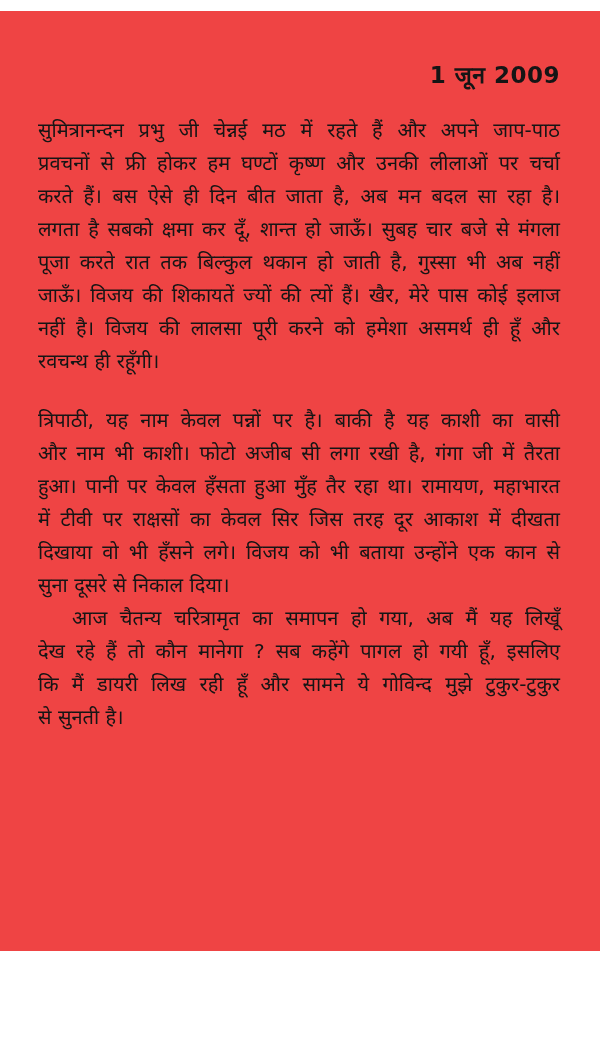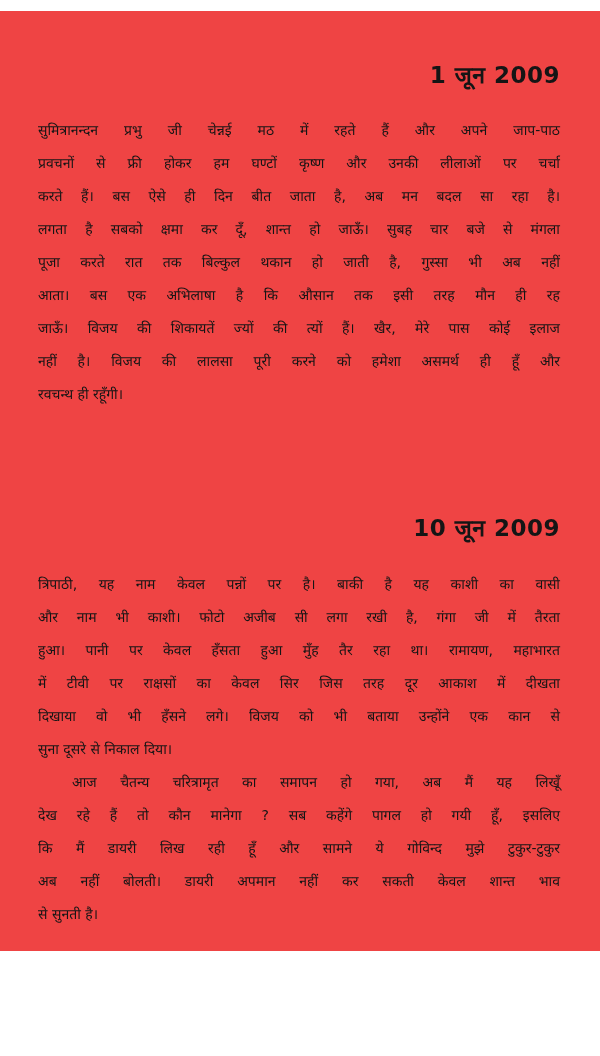--- a/index.html
+++ b/index.html
@@ -31,21 +31,21 @@
   }
   .date-heading.second {
     margin-top: 103px;
   }
   .para {
     margin: 0;
   }
   .para.after-heading-1 { margin-top: 25px; }
   .para.after-heading-2 { margin-top: 26px; }
   .line {
-    font-size: 14px;
+    font-size: 20px;
     line-height: 33px;
     text-align: justify;
     text-align-last: justify;
     white-space: normal;
   }
   .line.last {
     text-align-last: left;
   }
   .line.indent {
     text-indent: 34px;
@@ -66,40 +66,37 @@
 <div class="page">
 
   <div class="date-heading first">1 जून 2009</div>
 
   <div class="para after-heading-1">
     <div class="line">सुमित्रानन्दन प्रभु जी चेन्नई मठ में रहते हैं और अपने जाप-पाठ</div>
     <div class="line">प्रवचनों से फ्री होकर हम घण्टों कृष्ण और उनकी लीलाओं पर चर्चा</div>
     <div class="line">करते हैं। बस ऐसे ही दिन बीत जाता है, अब मन बदल सा रहा है।</div>
     <div class="line">लगता है सबको क्षमा कर दूँ, शान्त हो जाऊँ। सुबह चार बजे से मंगला</div>
     <div class="line">पूजा करते रात तक बिल्कुल थकान हो जाती है, गुस्सा भी अब नहीं</div>
-    <div class="line">आता। बस एक अभिलाषा है कि औसान तक इसी तरह मौन ही रह</div>
     <div class="line">जाऊँ। विजय की शिकायतें ज्यों की त्यों हैं। खैर, मेरे पास कोई इलाज</div>
     <div class="line">नहीं है। विजय की लालसा पूरी करने को हमेशा असमर्थ ही हूँ और</div>
     <div class="line last">रवचन्थ ही रहूँगी।</div>
   </div>
 
-  <div class="date-heading second">10 जून 2009</div>
 
   <div class="para after-heading-2">
     <div class="line">त्रिपाठी, यह नाम केवल पन्नों पर है। बाकी है यह काशी का वासी</div>
     <div class="line">और नाम भी काशी। फोटो अजीब सी लगा रखी है, गंगा जी में तैरता</div>
     <div class="line">हुआ। पानी पर केवल हँसता हुआ मुँह तैर रहा था। रामायण, महाभारत</div>
     <div class="line">में टीवी पर राक्षसों का केवल सिर जिस तरह दूर आकाश में दीखता</div>
     <div class="line">दिखाया वो भी हँसने लगे। विजय को भी बताया उन्होंने एक कान से</div>
     <div class="line last">सुना दूसरे से निकाल दिया।</div>
   </div>
 
   <div class="para">
     <div class="line indent">आज चैतन्य चरित्रामृत का समापन हो गया, अब मैं यह लिखूँ</div>
     <div class="line">देख रहे हैं तो कौन मानेगा ? सब कहेंगे पागल हो गयी हूँ, इसलिए</div>
     <div class="line">कि मैं डायरी लिख रही हूँ और सामने ये गोविन्द मुझे टुकुर-टुकुर</div>
-    <div class="line">अब नहीं बोलती। डायरी अपमान नहीं कर सकती केवल शान्त भाव</div>
     <div class="line last">से सुनती है।</div>
   </div>
 
   <div class="page-footer">124 / अबोली की डायरी</div>
 
 </div>
 
 </body></html>

